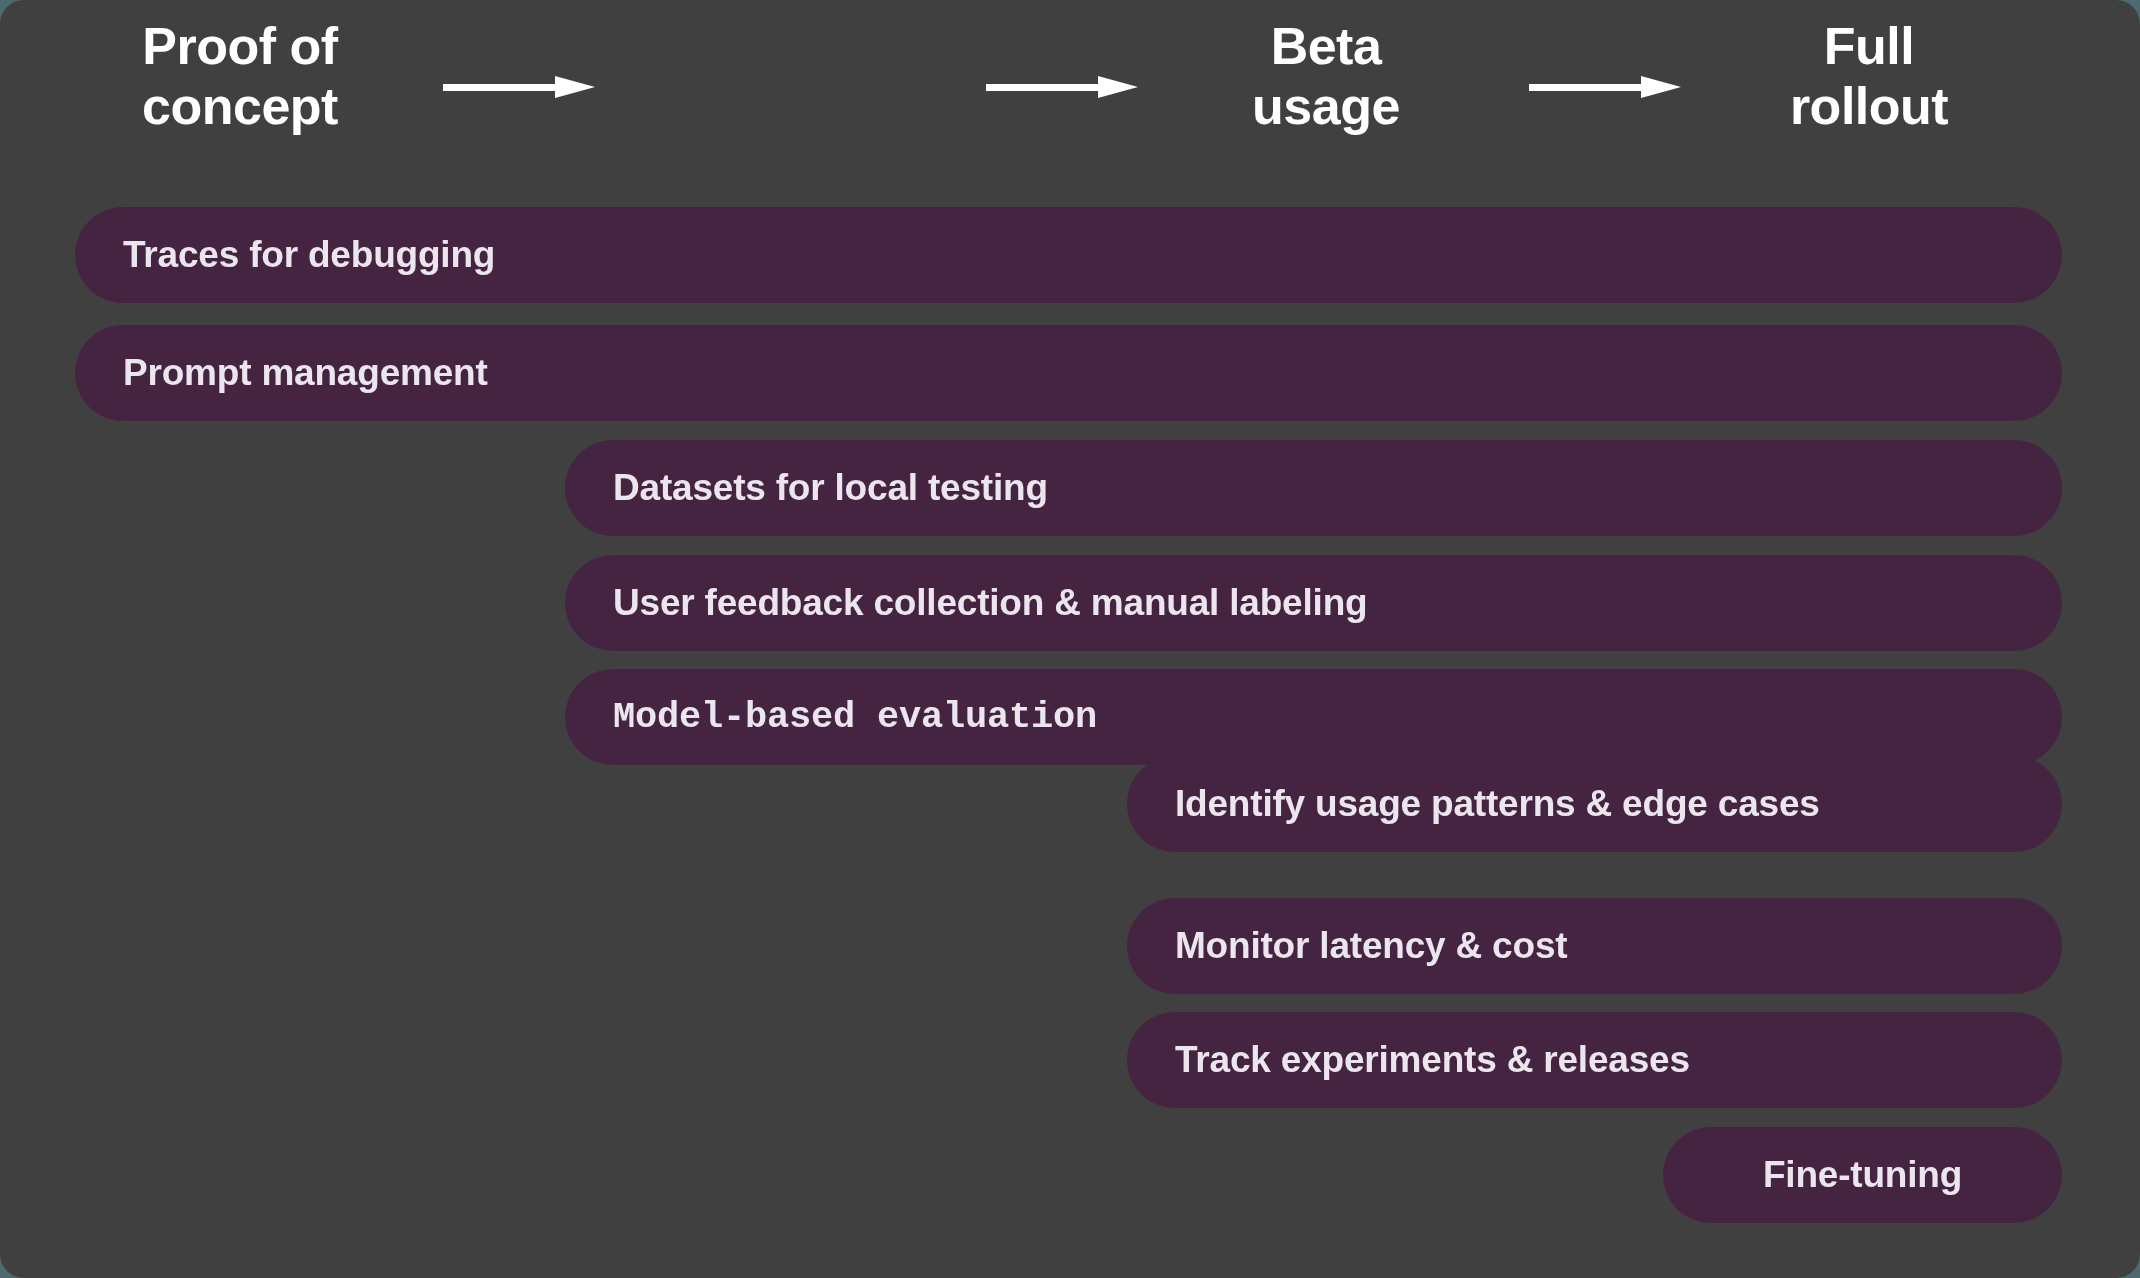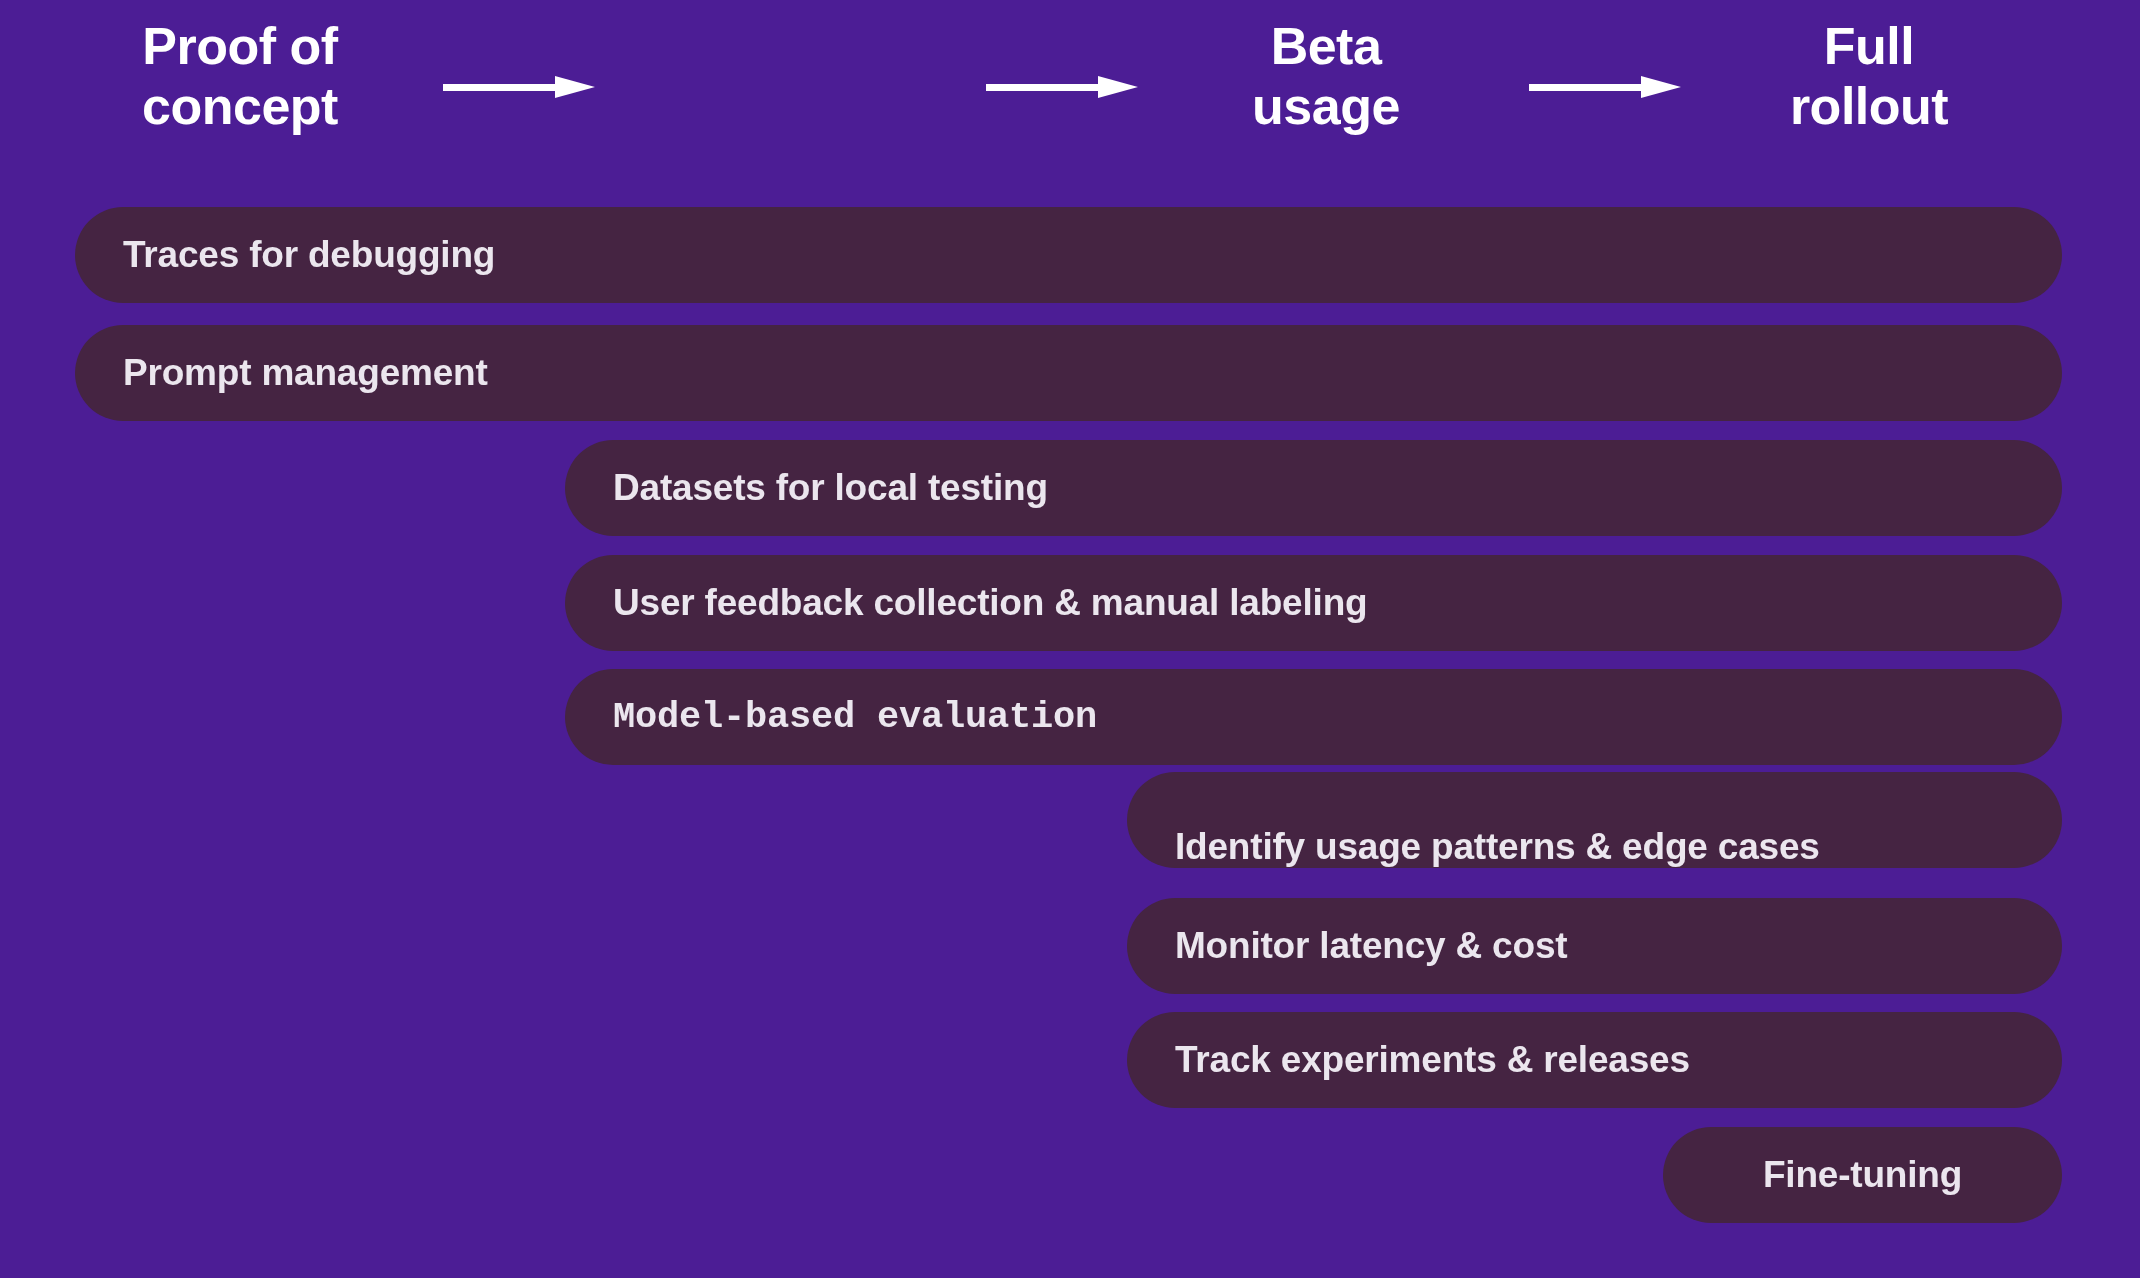--- a/index.html
+++ b/index.html
@@ -10,21 +10,22 @@
     width: 2140px;
     height: 1278px;
     background: #4c6a70;
     font-family: "Liberation Sans", sans-serif;
     overflow: hidden;
   }
   #canvas {
     position: relative;
     width: 2140px;
     height: 1278px;
-    background: #4c1d95;
+    background: #404040;
+    border-radius: 24px;
   }
 
   
   .phase-row {
     position: absolute;
     left: 0;
     top: 0;
     width: 2140px;
     height: 190px;
   }
@@ -129,21 +130,21 @@
       </div>
       <div class="bar" style="left: 565px; width: 1497px; top: 440px; background: rgb(69, 36, 66);">
         <span class="bar-label" style="color: rgb(235, 230, 238);">Datasets for local testing</span>
       </div>
       <div class="bar" style="left: 565px; width: 1497px; top: 555px; background: rgb(69, 36, 66);">
         <span class="bar-label" style="color: rgb(235, 230, 238);">User feedback collection &amp; manual labeling</span>
       </div>
       <div class="bar" style="left: 565px; width: 1497px; top: 669px; background: rgb(69, 36, 66);">
         <span class="bar-label" style="color: rgb(235, 230, 238); font-family: Liberation Mono, monospace;">Model-based evaluation</span>
       </div>
-      <div class="bar" style="left: 1127px; width: 935px; top: 772px; background: rgb(69, 36, 66); align-items: flex-end;">
+      <div class="bar" style="left: 1127px; width: 935px; top: 756px; background: rgb(69, 36, 66);">
         <span class="bar-label" style="color: rgb(235, 230, 238);">Identify usage patterns &amp; edge cases</span>
       </div>
       <div class="bar" style="left: 1127px; width: 935px; top: 898px; background: rgb(69, 36, 66);">
         <span class="bar-label" style="color: rgb(235, 230, 238);">Monitor latency &amp; cost</span>
       </div>
       <div class="bar" style="left: 1127px; width: 935px; top: 1012px; background: rgb(69, 36, 66);">
         <span class="bar-label" style="color: rgb(235, 230, 238);">Track experiments &amp; releases</span>
       </div>
       <div class="bar bar-center" style="left: 1663px; width: 399px; top: 1127px; background: rgb(69, 36, 66);">
         <span class="bar-label" style="color: rgb(235, 230, 238); text-align: right;">Fine-tuning</span>

